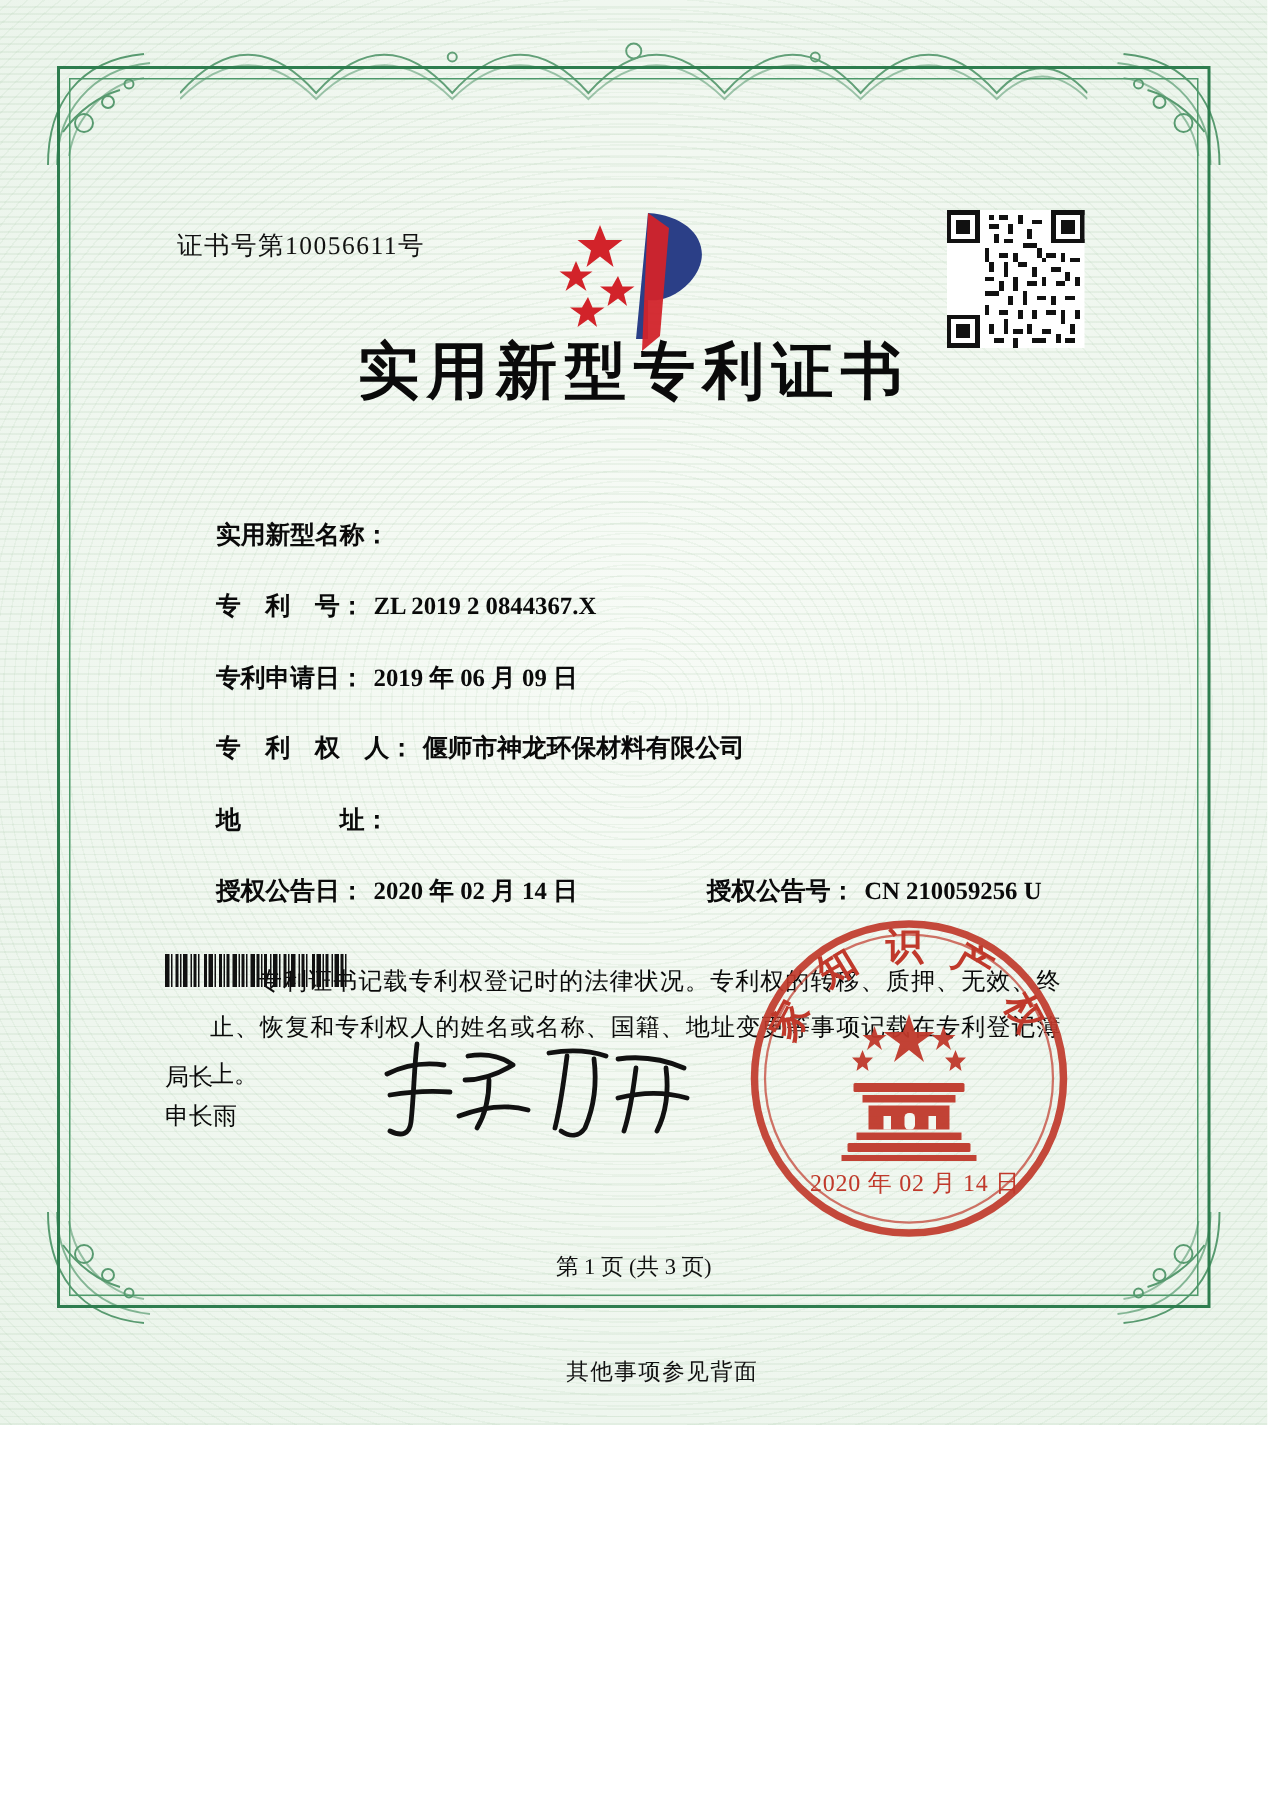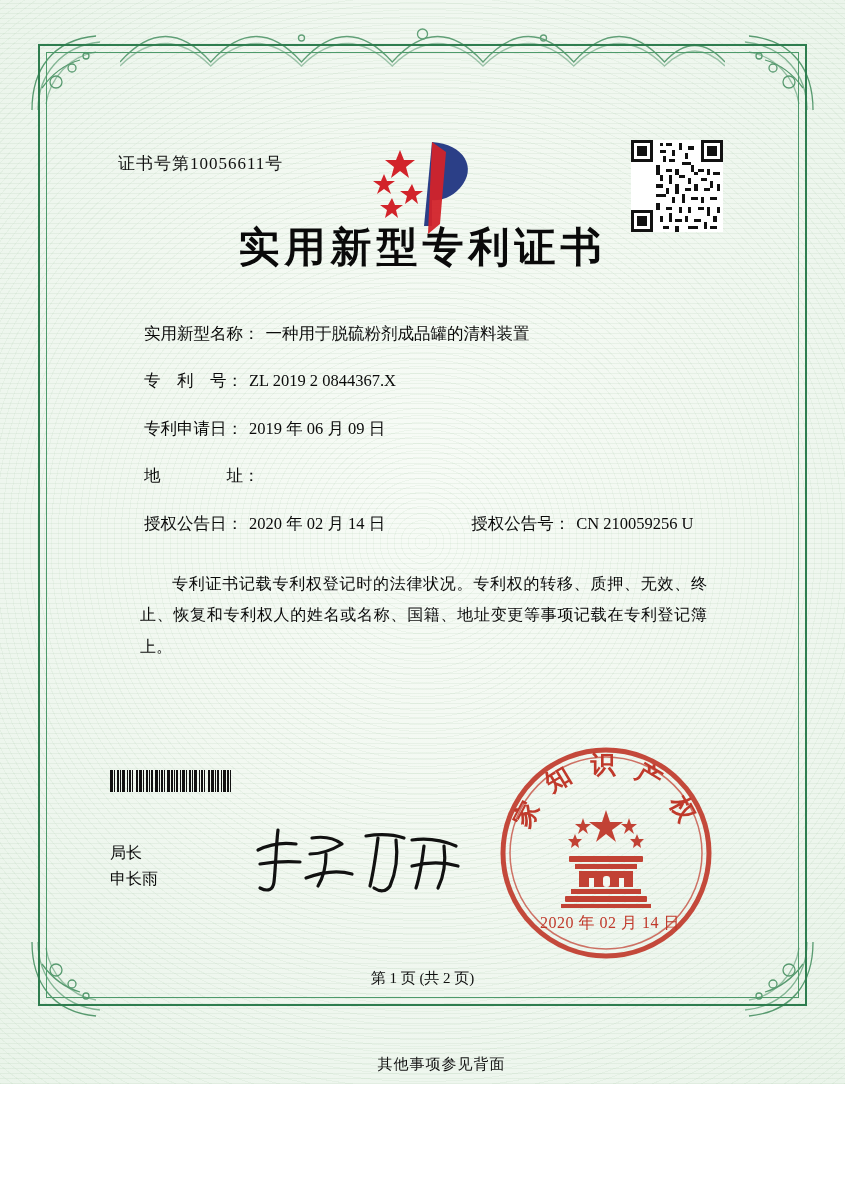--- a/index.html
+++ b/index.html
@@ -9,21 +9,21 @@
   body {
     width: 845px;
     height: 1200px;
     background: #ffffff;
     font-family: "Liberation Serif", "DejaVu Serif", serif;
     overflow: hidden;
   }
   .page {
     position: relative;
     width: 845px;
-    height: 1084px;
+    height: 950px;
     background:
       radial-gradient(ellipse at 50% 45%, #f7fbf6 0%, #f2f8f1 45%, #eef6ee 70%, #eaf4ea 100%);
     box-sizing: border-box;
   }
   
   .texture {
     position: absolute;
     inset: 0;
     background-image:
       repeating-linear-gradient(0deg, rgba(120,170,120,0.10) 0px, rgba(120,170,120,0.10) 1px, rgba(255,255,255,0) 1px, rgba(255,255,255,0) 5px);
@@ -119,22 +119,23 @@
     margin-top: 16px;
     text-align: center;
     font-size: 41px;
     font-weight: bold;
     letter-spacing: 5px;
     color: #0a0a0a;
     font-family: "Liberation Serif", "DejaVu Serif", serif;
   }
 
   .fields {
-    margin-top: 48px;
+    margin-top: 71px;
     padding: 0 56px 0 58px;
+    font-weight: bold;
   }
   .field {
     display: flex;
     align-items: baseline;
     margin-bottom: 26px;
     font-size: 16.5px;
     color: #0a0a0a;
     line-height: 1.3;
   }
   .field .label {
@@ -234,21 +235,21 @@
     position: absolute;
     left: 0; right: 0;
     bottom: 96px;
     text-align: center;
     font-size: 15px;
     color: #111;
   }
   .footer-note {
     position: absolute;
     left: 0; right: 0;
-    bottom: 10px;
+    bottom: 26px;
     text-align: center;
     font-size: 15px;
     color: #111;
     letter-spacing: 1px;
     padding-left: 38px;
   }
 </style>
 </head>
 <body>
 
@@ -423,29 +424,32 @@
           </g>
         </svg>
       </div>
     </div>
 
     <div class="doc-title">实用新型专利证书</div>
 
     <div class="fields">
       <div class="field">
         <span class="label">实用新型名称：</span>
-        <span class="value">一种用于脱硫粉剂成品罐的清料装置</span>
       </div>
       <div class="field">
         <span class="label">专　利　号：</span>
         <span class="value">ZL 2019 2 0844367.X</span>
       </div>
       <div class="field">
         <span class="label">专利申请日：</span>
         <span class="value">2019 年 06 月 09 日</span>
+      </div>
+      <div class="field">
+        <span class="label">专　利　权　人：</span>
+        <span class="value">偃师市神龙环保材料有限公司</span>
       </div>
       <div class="field">
         <span class="label">地　　　　址：</span>
       </div>
       <div class="field two-col">
         <span class="label">授权公告日：</span>
         <span class="value">2020 年 02 月 14 日</span>
         <span class="label2">授权公告号：</span>
         <span class="value2">CN 210059256 U</span>
       </div>
@@ -589,15 +593,15 @@
         <g fill="#f2f8f1">
           <rect x="112" y="138" width="7" height="11" rx="3"></rect>
           <rect x="98" y="140" width="5" height="9"></rect>
           <rect x="128" y="140" width="5" height="9"></rect>
         </g>
       </svg>
     </div>
     <div class="seal-date">2020 年 02 月 14 日</div>
   </div>
 
-  <div class="page-no">第 1 页 (共 2 页)</div>
+  <div class="page-no">第 1 页 (共 3 页)</div>
   <div class="footer-note">其他事项参见背面</div>
 </div>
 
 </body></html>

